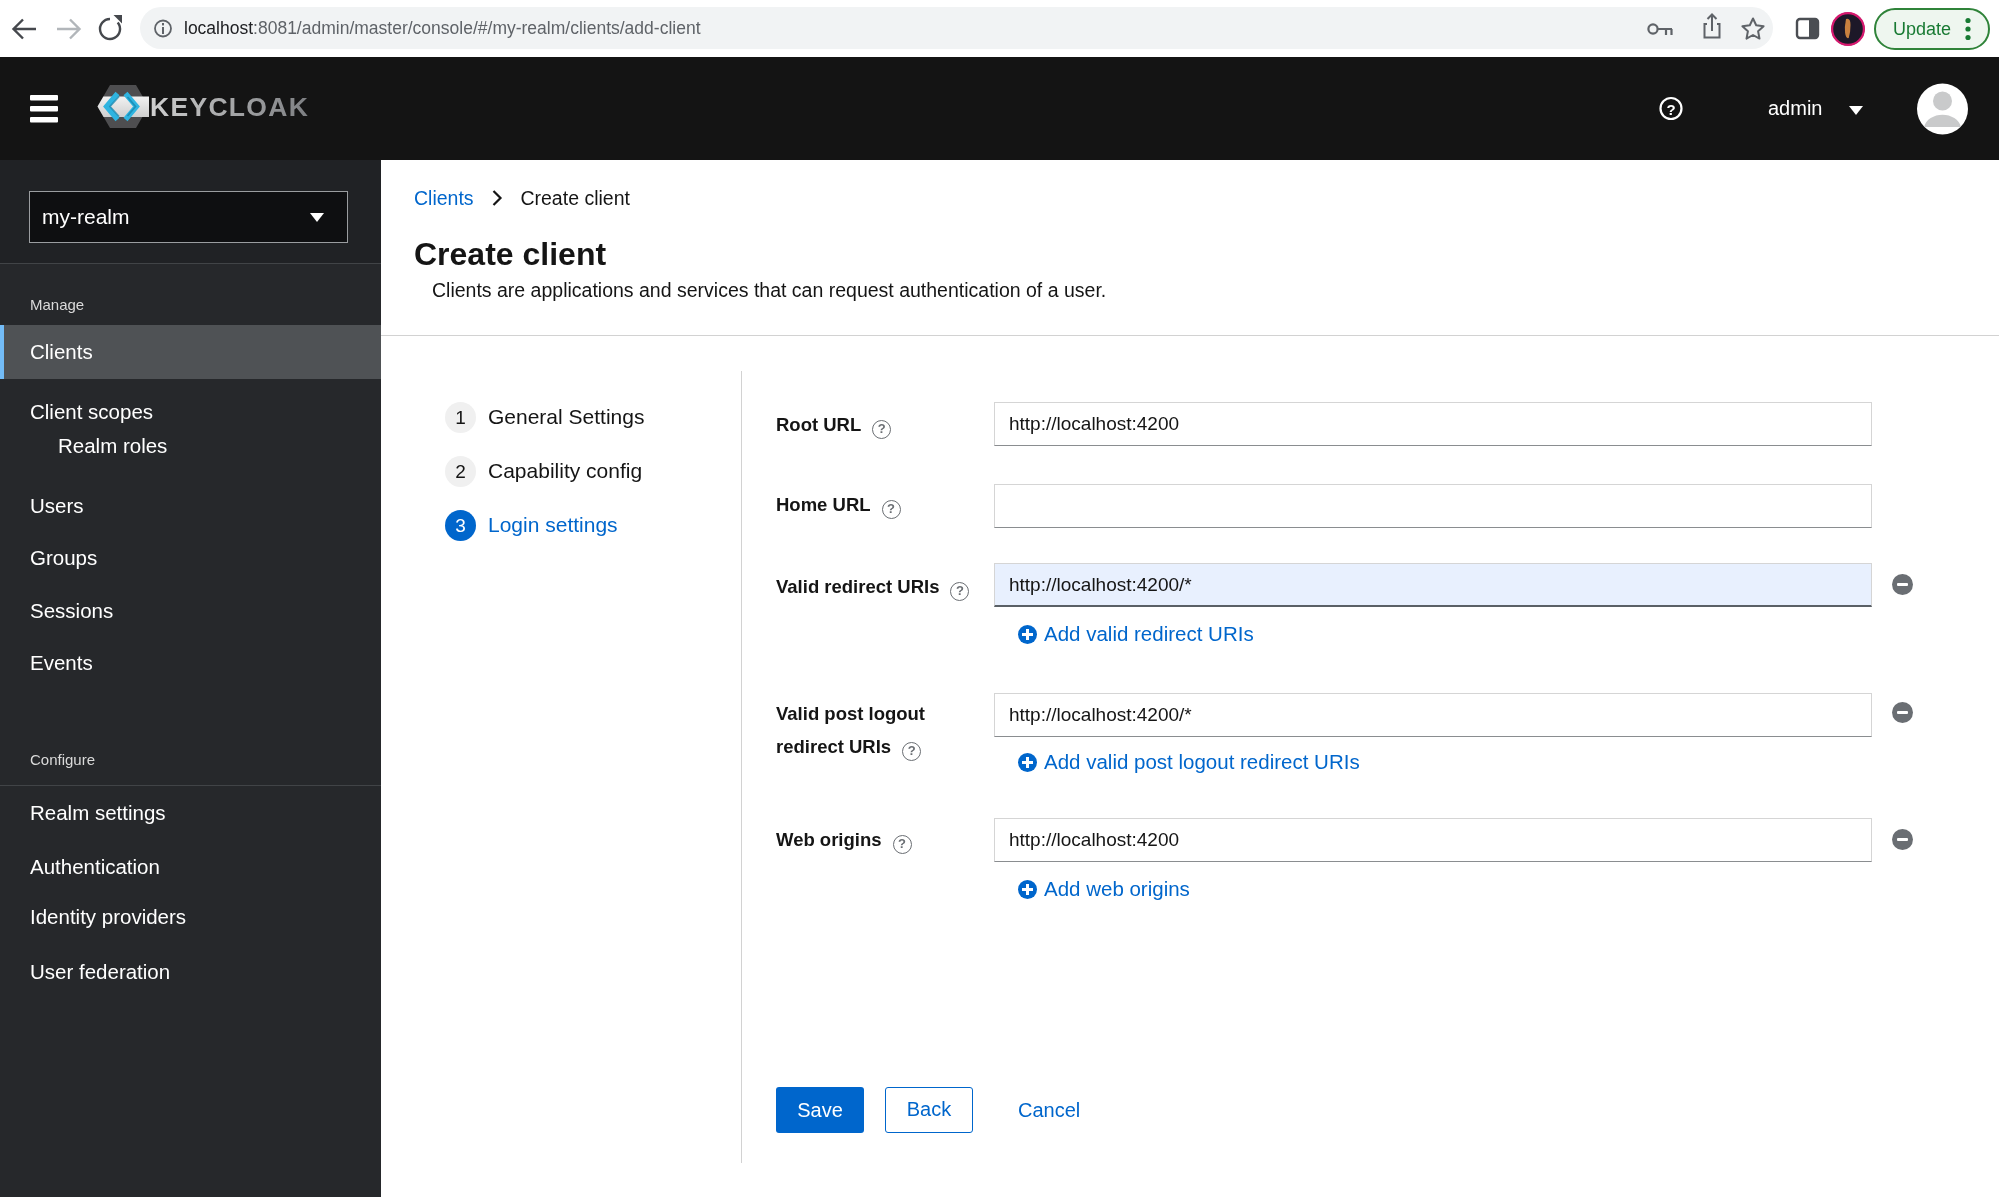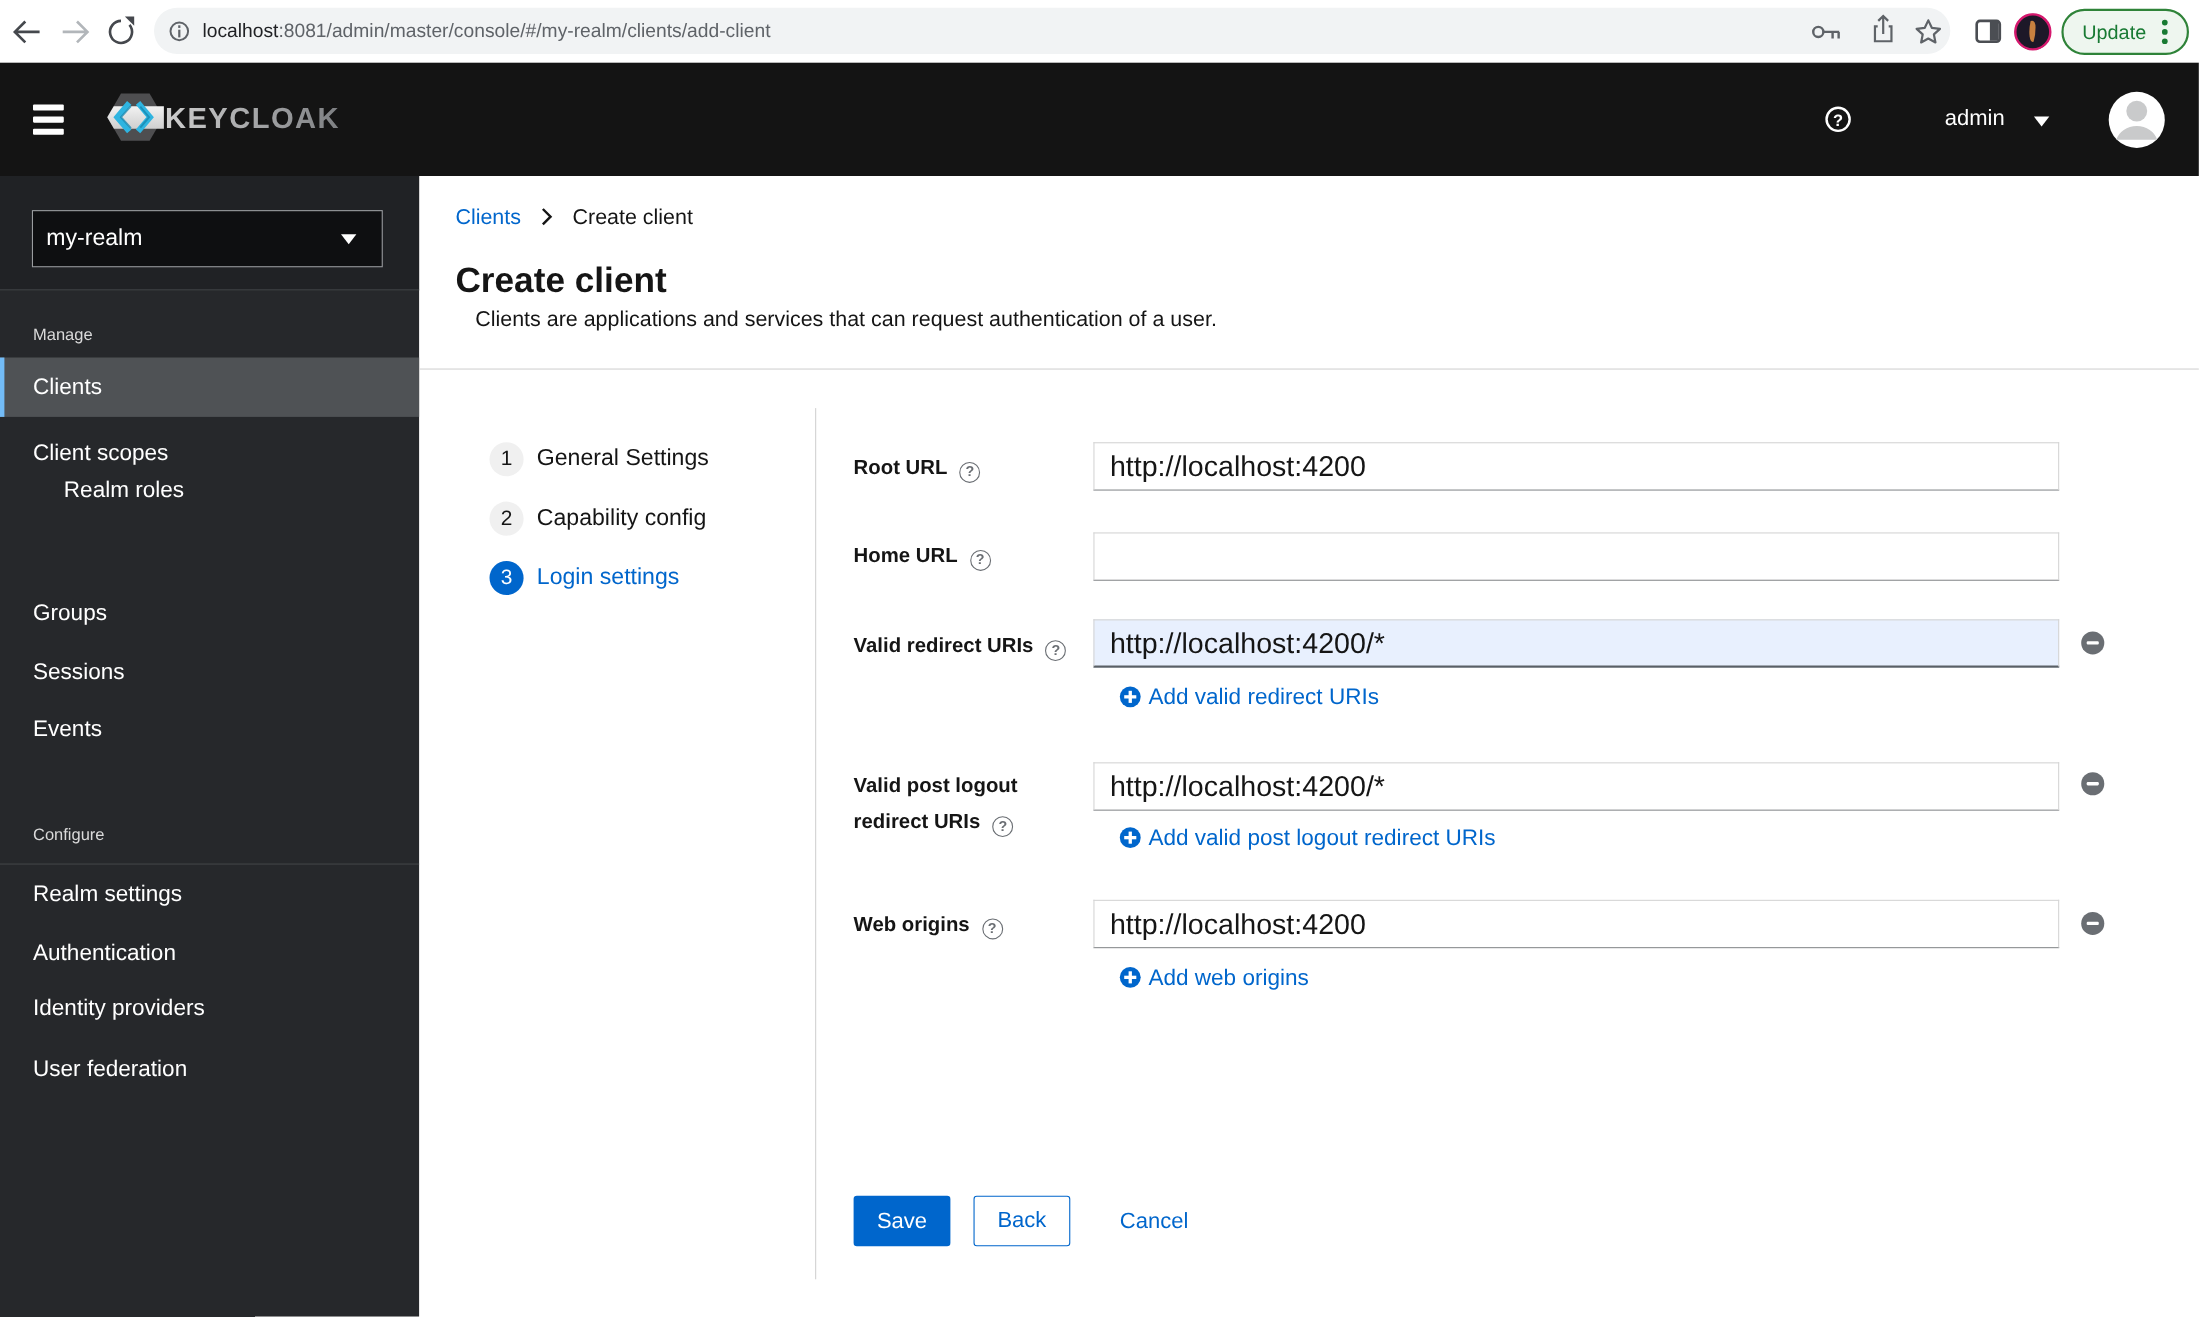--- a/index.html
+++ b/index.html
@@ -34,21 +34,21 @@
   #hdivider { left:381px; top:335px; width:1618px; height:1px; background:#d2d2d2; }
   #vdivider { left:741px; top:371px; width:1px; height:792px; background:#d2d2d2; }
 
   
   .stepnum { left:445px; width:31px; height:31px; border-radius:50%; background:#f0f0f0; color:#151515; font-size:19px; text-align:center; line-height:31px; }
   .steptxt { left:488px; font-size:21px; color:#151515; }
 
   
   .flabel { left:776px; font-size:18.5px; font-weight:700; color:#151515; }
   .qicon { display:inline-block; width:19px; height:19px; border:1.4px solid #6a6e73; border-radius:50%; color:#6a6e73; font-size:13px; font-weight:700; text-align:center; line-height:16px; vertical-align:-2px; margin-left:11px; }
-  .finput { left:994px; width:878px; height:44px; border:1px solid #d5d5d5; border-bottom:1px solid #8a8d90; background:#fff; font-size:26px; color:#151515; line-height:42px; padding-left:14px; }
+  .finput { left:994px; width:878px; height:44px; border:1px solid #d5d5d5; border-bottom:1px solid #8a8d90; background:#fff; font-size:19px; color:#151515; line-height:42px; padding-left:14px; }
   .minus { left:1892px; width:21px; height:21px; border-radius:50%; background:#6a6e73; }
   .minus::after { content:""; position:absolute; left:5px; top:9px; width:11px; height:3px; background:#fff; border-radius:1px; }
   .addlink { left:1018px; color:#0066cc; font-size:20.5px; }
   .plus { display:inline-block; position:relative; width:19px; height:19px; border-radius:50%; background:#0066cc; vertical-align:-3px; margin-right:7px; }
   .plus::before { content:""; position:absolute; left:4px; top:8.25px; width:11px; height:2.5px; background:#fff; }
   .plus::after { content:""; position:absolute; left:8.25px; top:4px; width:2.5px; height:11px; background:#fff; }
 
   
   #savebtn { left:776px; top:1087px; width:88px; height:46px; background:#0066cc; border-radius:3px; color:#fff; font-size:20px; text-align:center; line-height:46px; }
   #backbtn { left:885px; top:1087px; width:88px; height:46px; background:#fff; border:1.5px solid #0066cc; border-radius:3px; color:#0066cc; font-size:20px; text-align:center; line-height:43px; }
@@ -150,20 +150,21 @@
 
   <div class="abs" id="sidebar"></div>
   <div class="abs" id="realmzone"></div>
   <div class="abs" id="realmbox">my-realm
     <div class="caret abs" style="left:280px; top:21px;"></div>
   </div>
   <div class="abs navsec" style="top:296px;">Manage</div>
   <div class="abs" id="navsel">Clients</div>
   <div class="abs navitem" style="top:385px;">Client scopes</div>
   <div class="abs navitem" style="top:419px;margin-left:28px;">Realm roles</div>
+  <div class="abs navitem" style="top:479px;">Users</div>
   <div class="abs navitem" style="top:531px;">Groups</div>
   <div class="abs navitem" style="top:584px;">Sessions</div>
   <div class="abs navitem" style="top:636px;">Events</div>
   <div class="abs navsec" style="top:751px;">Configure</div>
   <div class="abs" id="cfgdivider"></div>
   <div class="abs navitem" style="top:786px;">Realm settings</div>
   <div class="abs navitem" style="top:840px;">Authentication</div>
   <div class="abs navitem" style="top:890px;">Identity providers</div>
   <div class="abs navitem" style="top:945px;">User federation</div>
 

